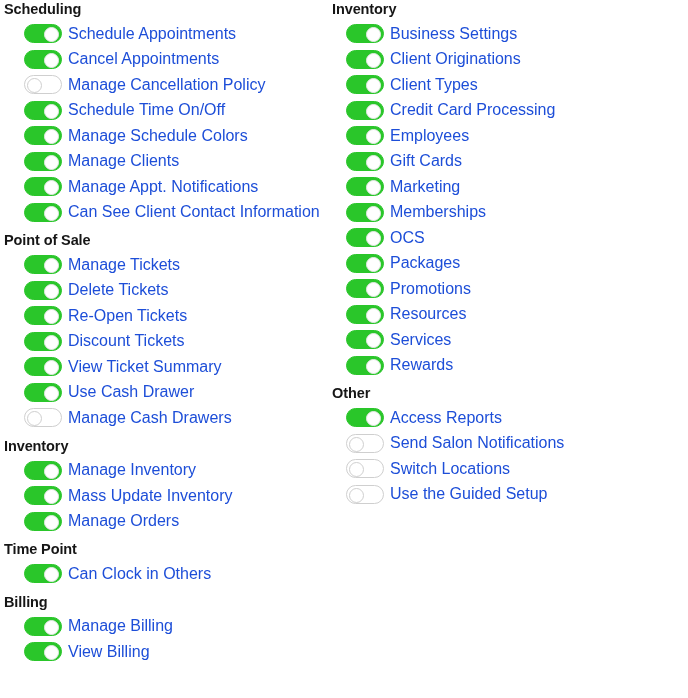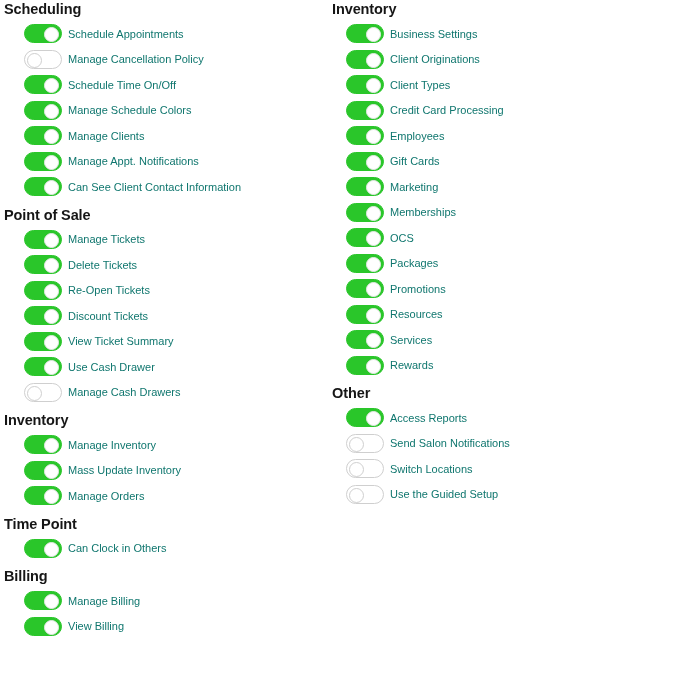--- a/index.html
+++ b/index.html
@@ -85,23 +85,23 @@
     background: #ffffff;
     border: 1px solid #cfcfcf;
   }
   .toggle.off .knob {
     left: 2px;
     background: #ffffff;
     border: 1px solid #cfcfcf;
   }
 
   .perm-label {
-    font-size: 11px;
+    font-size: 16px;
     line-height: 16px;
-    color: #0f766e;
+    color: #1d4ed8;
     margin-left: 6px;
     white-space: nowrap;
   }
 
   #column-right .toggle {
     margin-left: 14px;
   }
   #column-right .section-header {
     padding-left: 0px;
   }
@@ -113,20 +113,26 @@
   <div class="column" id="column-left">
       <div class="section">
         <div class="section-header">Scheduling</div>
         <div class="perm-row">
           <div class="toggle on" role="switch" aria-checked="true">
             <span class="knob"></span>
           </div>
           <span class="perm-label">Schedule Appointments</span>
         </div>
         <div class="perm-row">
+          <div class="toggle on" role="switch" aria-checked="true">
+            <span class="knob"></span>
+          </div>
+          <span class="perm-label">Cancel Appointments</span>
+        </div>
+        <div class="perm-row">
           <div class="toggle off" role="switch" aria-checked="false">
             <span class="knob"></span>
           </div>
           <span class="perm-label">Manage Cancellation Policy</span>
         </div>
         <div class="perm-row">
           <div class="toggle on" role="switch" aria-checked="true">
             <span class="knob"></span>
           </div>
           <span class="perm-label">Schedule Time On/Off</span>

